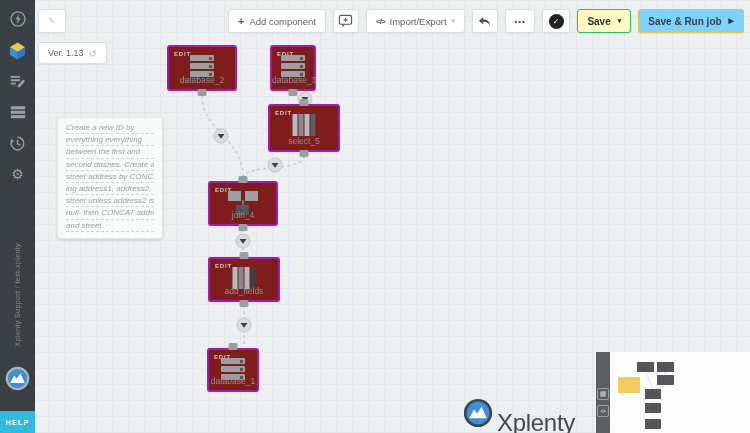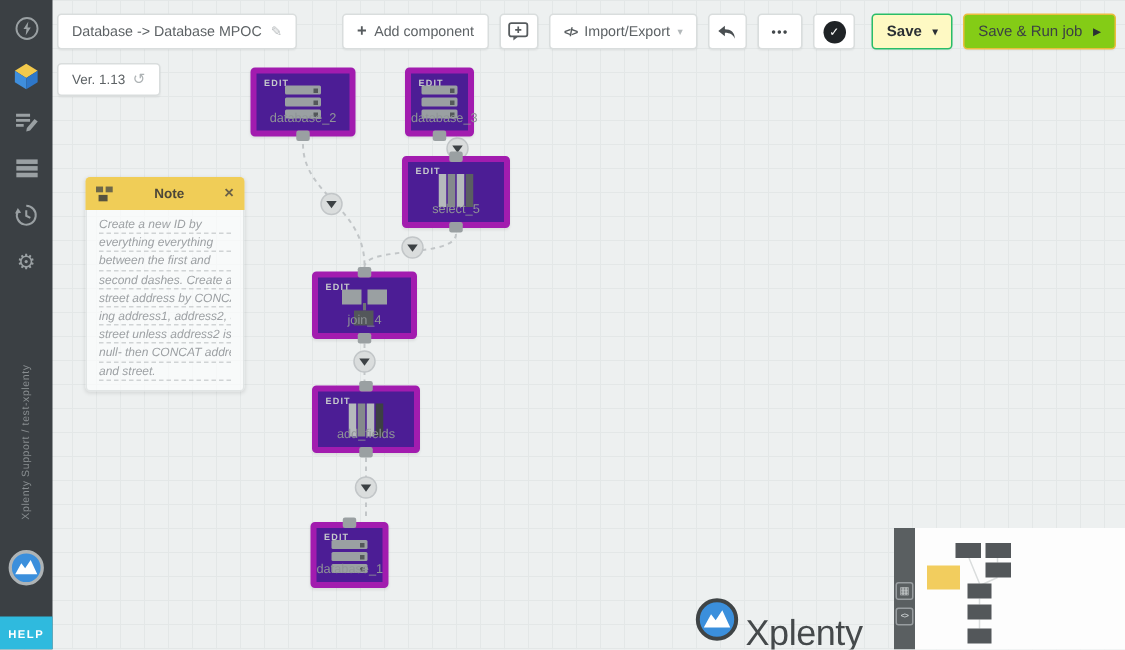--- a/index.html
+++ b/index.html
@@ -53,26 +53,26 @@
   .code-glyph { font-weight:bold; font-size:8px; margin-right:5px; color:#565b5e; letter-spacing:-1px; }
   .comment-btn { width:26px; justify-content:center; padding:0; }
   .history-group { padding:0; overflow:hidden; }
   .hist-half { width:24px; height:100%; display:flex; align-items:center; justify-content:center; }
   .more-btn { width:30px; justify-content:center; padding:0; font-weight:bold; letter-spacing:1px; font-size:8px; color:#43484b; }
   .check-btn { width:28px; justify-content:center; padding:0; }
   .check-circle { width:15px; height:15px; border-radius:50%; background:#1f2326; color:#fff; font-size:8px;
     display:flex; align-items:center; justify-content:center; }
   .save-btn { margin-left:auto; background:#fef9c3; border:1px solid #29bd68; color:#2b3034; font-weight:bold; font-size:10px; gap:2px; }
   .save-btn .caret { color:#2b3034; }
-  .run-btn { background:#84cc16; border:1px solid #ecbd3e; color:#3c4144; font-weight:normal; font-size:10px; gap:7px; }
+  .run-btn { background:#7dd3fc; border:1px solid #ecbd3e; color:#3c4144; font-weight:bold; font-size:10px; gap:7px; }
   .play { font-size:7px; color:#2b3034; }
 
   
   .node {
-    position:absolute; background:#4c1d95; border:4px solid #a21caf; border-radius:3px;
+    position:absolute; background:#7f1d1d; border:2px solid #a21caf; border-radius:3px;
     box-shadow:0 1px 2px rgba(0,0,0,.08); z-index:5; cursor:pointer;
   }
   .edit-tag { position:absolute; top:4px; left:5px; font-size:6px; letter-spacing:.8px; color:#c6cacc; font-weight:bold; cursor:pointer; }
   .node-label { position:absolute; bottom:4px; left:0; right:0; text-align:center; font-size:8.5px; color:#8f9497; }
   .node-icon { position:absolute; top:8px; left:50%; transform:translateX(-50%); }
   .stub { position:absolute; width:9px; height:7px; background:#9aa0a2; border-radius:1.5px; left:50%; transform:translateX(-50%); cursor:pointer; }
   .stub.top { top:-7px; } .stub.bottom { bottom:-7px; }
 
   .db-icon { display:flex; flex-direction:column; gap:2px; }
   .db-bar { width:24px; height:6px; background:#9aa0a2; border-radius:1px; position:relative; }
@@ -219,44 +219,34 @@
   <div class="node-icon db-icon">
       <div class="db-bar"></div>
       <div class="db-bar"></div>
       <div class="db-bar"></div>
     </div>
   <div class="node-label">database_1</div>
   <span class="stub top"></span>
 </div>
 
 <div class="note">
-  <div class="note-header">
-    <svg width="12" height="11" viewBox="0 0 14 12">
-      <rect x="0" y="0" width="5.5" height="4.5" fill="#6e6849"></rect>
-      <rect x="7.5" y="0" width="5.5" height="4.5" fill="#6e6849"></rect>
-      <rect x="2" y="6.5" width="7" height="5" fill="#57533f"></rect>
-    </svg>
-    <span class="note-title">Note</span>
-    <span class="note-close">×</span>
-  </div>
   <div class="note-body">
     <div class="note-line">Create a new ID by</div>
     <div class="note-line">everything everything</div>
     <div class="note-line">between the first and</div>
     <div class="note-line">second dashes. Create a</div>
     <div class="note-line">street address by CONCAT-</div>
     <div class="note-line">ing address1, address2, and</div>
     <div class="note-line">street unless address2 is</div>
     <div class="note-line">null- then CONCAT address1</div>
     <div class="note-line">and street.</div>
   </div>
 </div>
 
 <div class="tb-card title-card">
-  <span>Database -&gt; Database MPOC</span>
   <span class="pencil">✎</span>
 </div>
 
 <div class="tb-card ver-card">
   <span>Ver. 1.13</span>
   <span class="restore">↺</span>
 </div>
 
 <div class="tb-row">
   <div class="tb-card">

